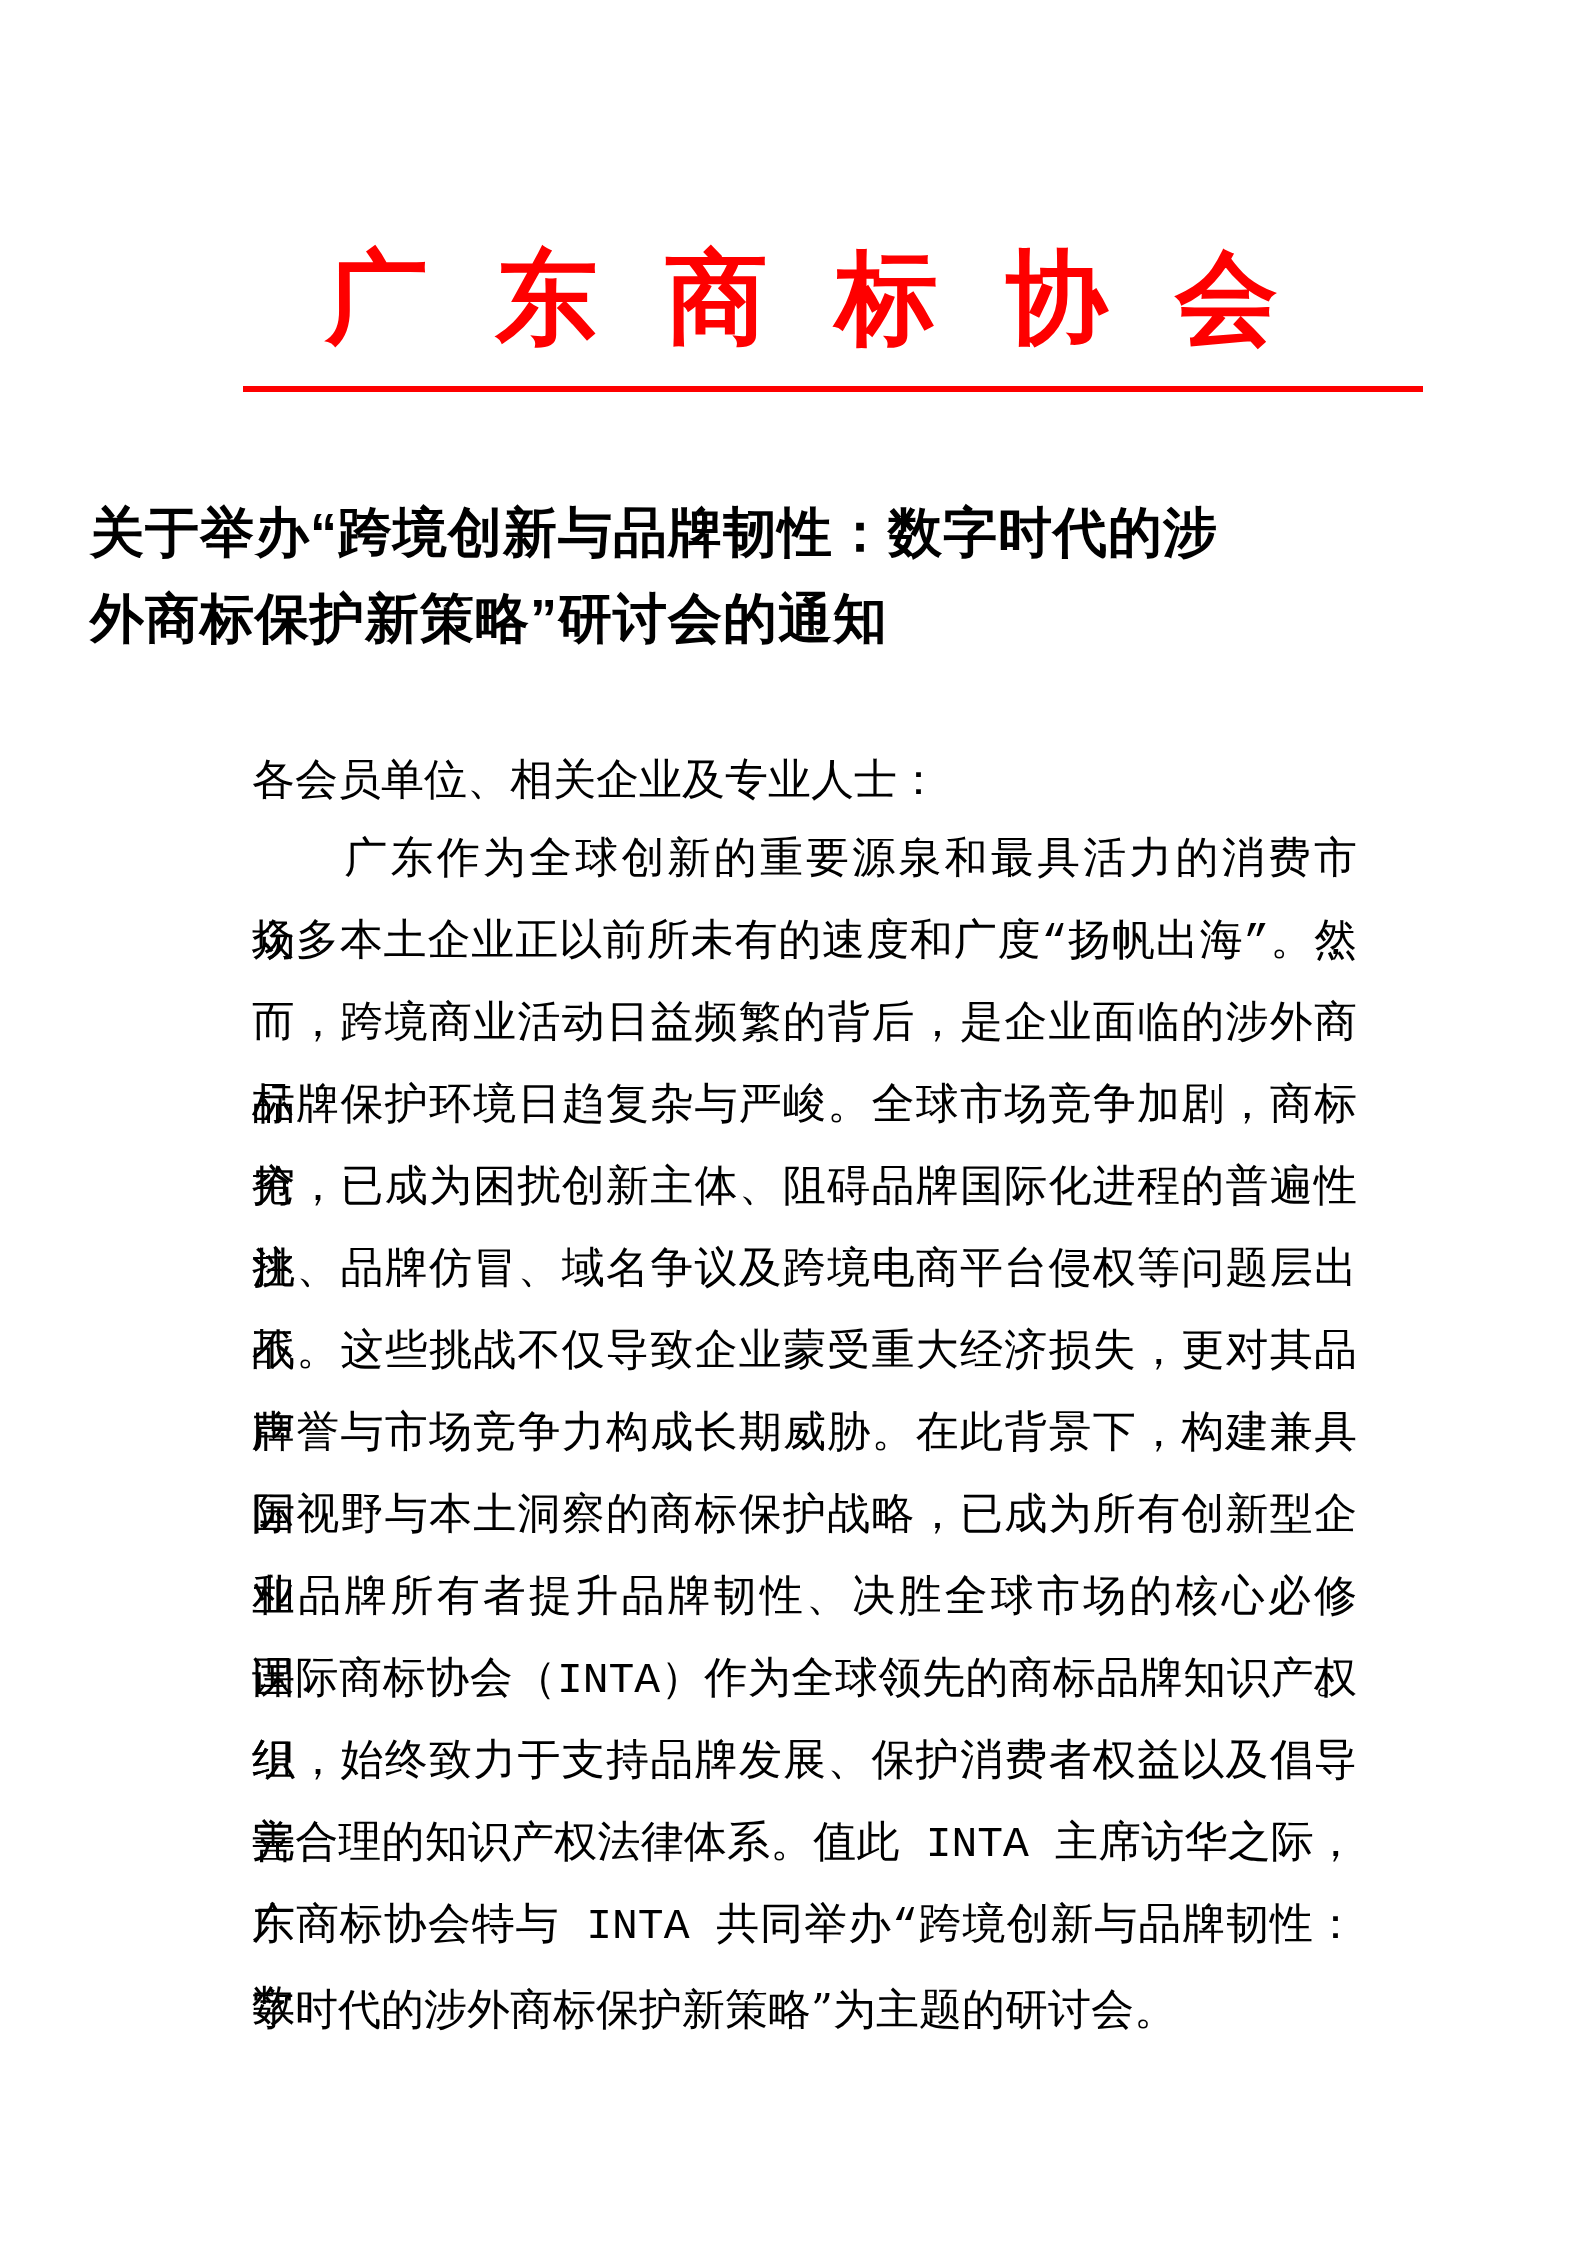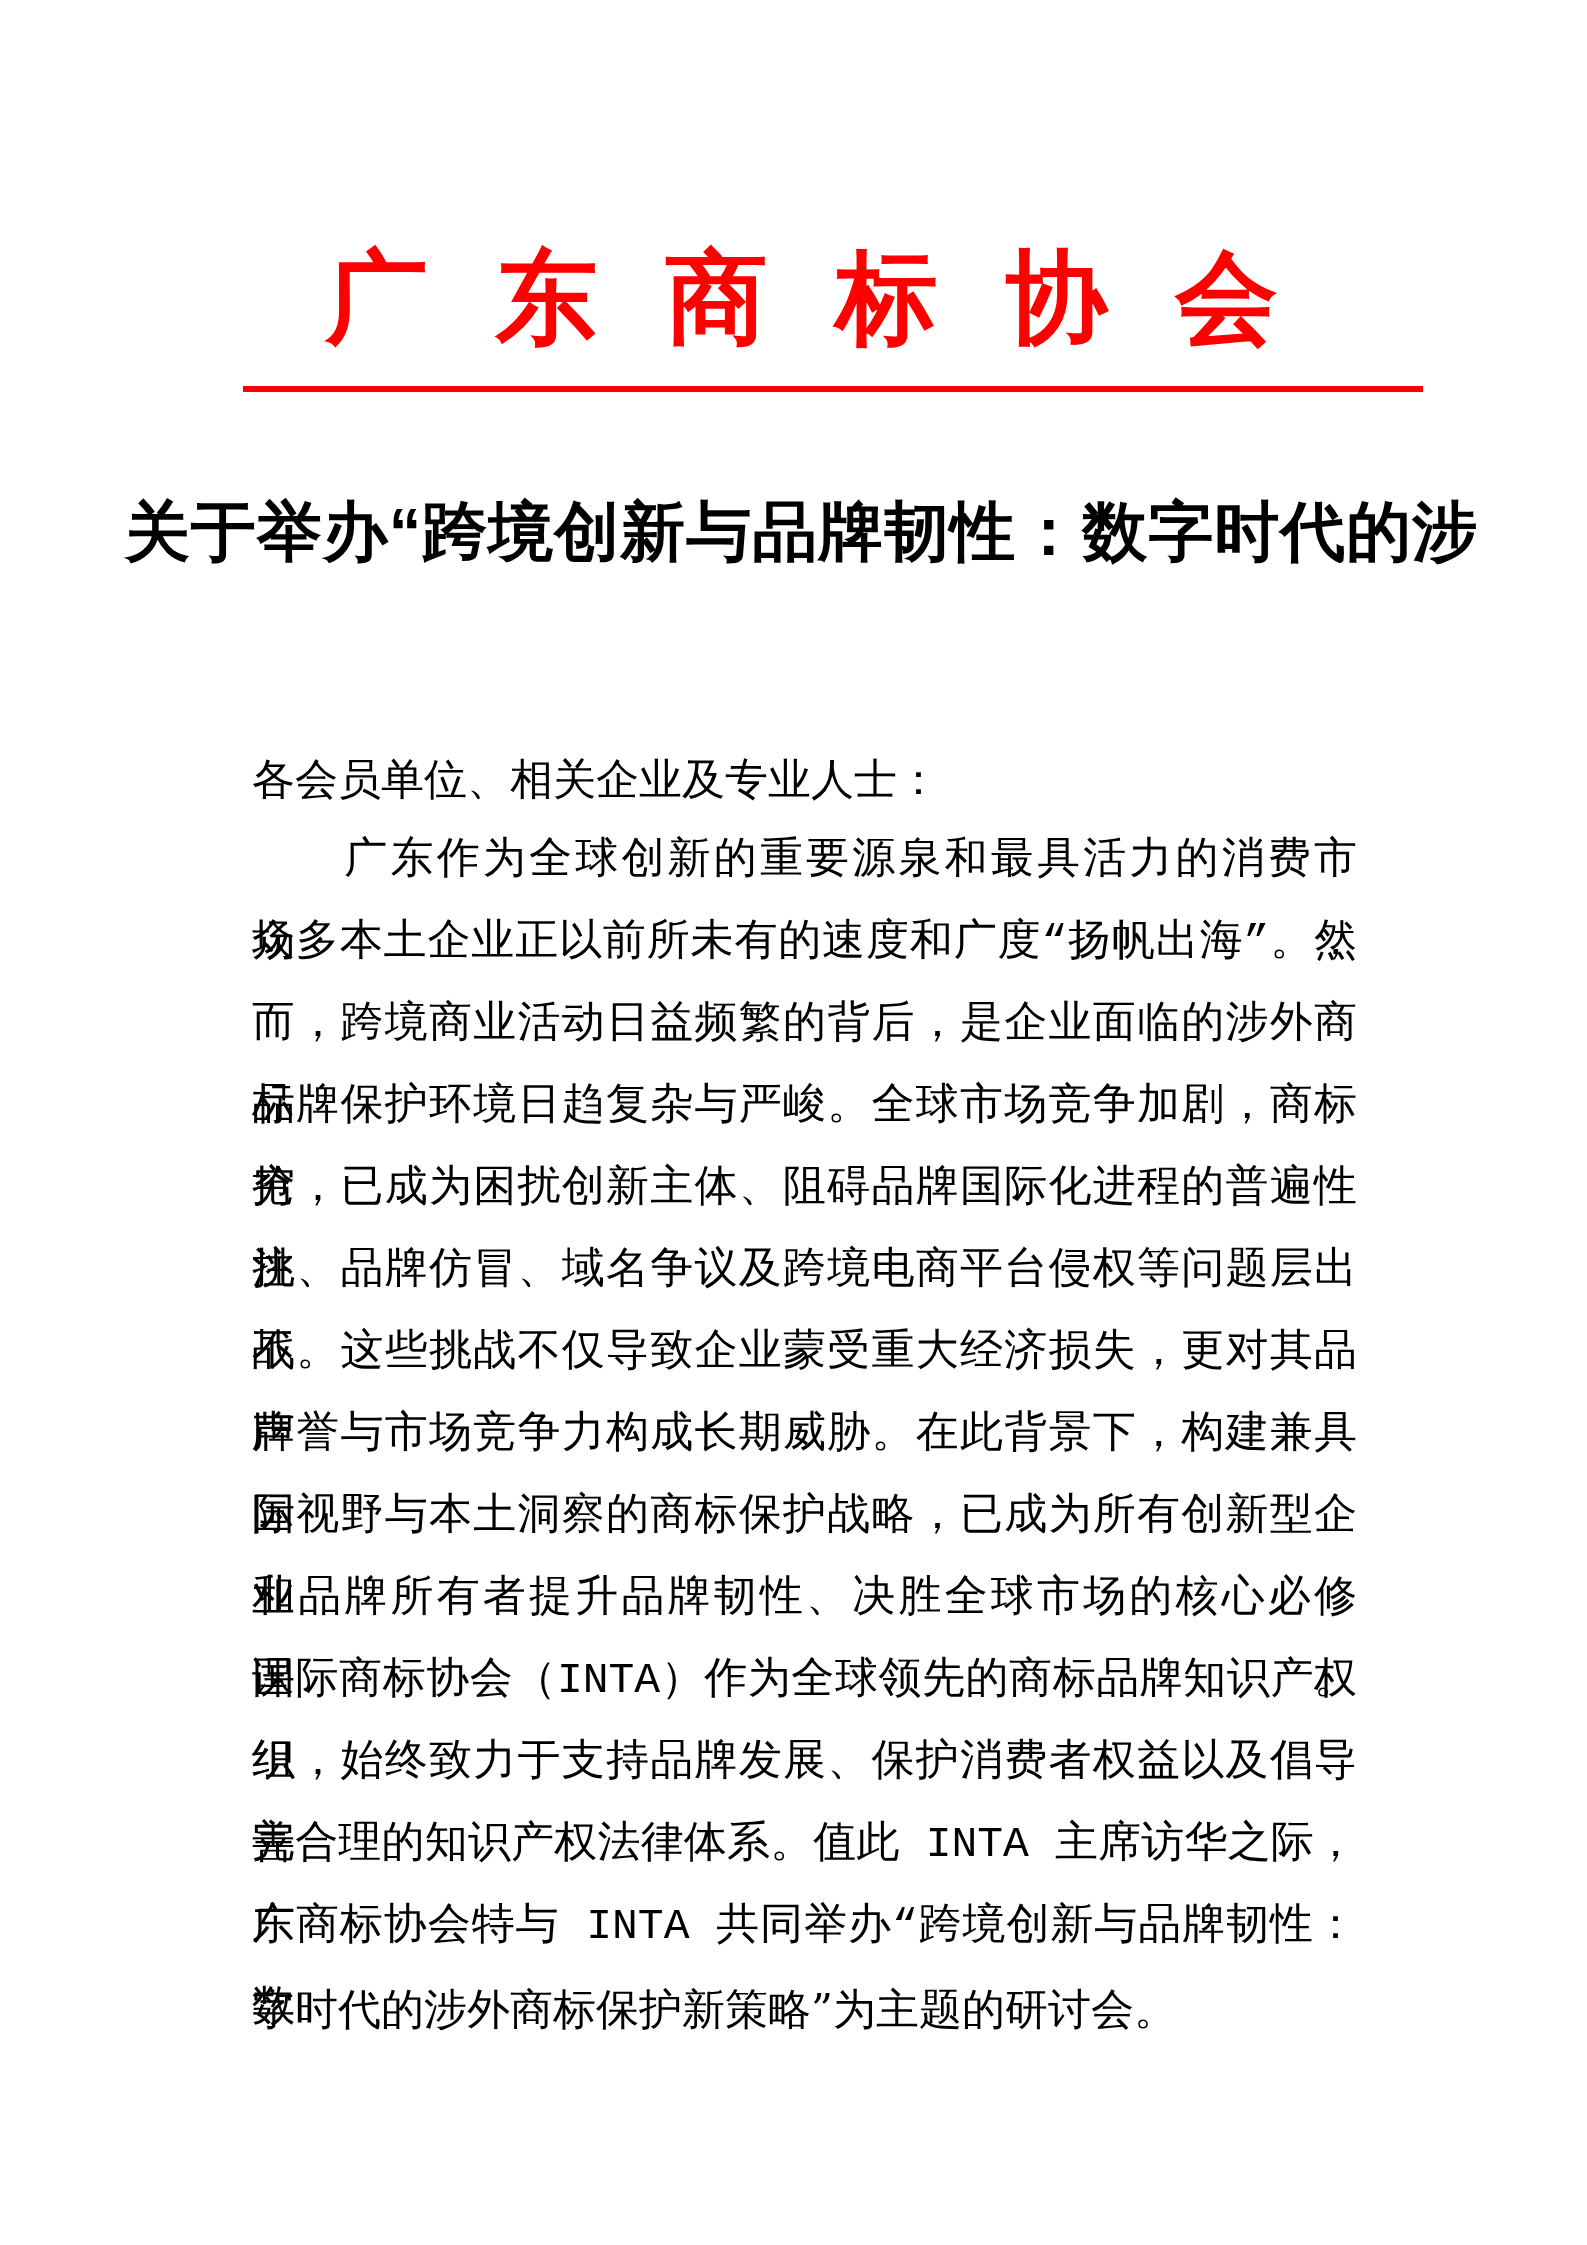--- a/index.html
+++ b/index.html
@@ -43,24 +43,23 @@
     height: 6px;
     background: #fe0000;
   }
   
   .doc-title {
     position: absolute;
     top: 489px;
     left: 90px;
     right: 90px;
     margin: 0;
-    text-align: center;
     font-family: "Liberation Sans", sans-serif;
     font-weight: bold;
-    font-size: 65px;
+    font-size: 54px;
     line-height: 86px;
     color: #000000;
     letter-spacing: 1px;
   }
   
   .doc-body {
     position: absolute;
     top: 738px;
     left: 252px;
     width: 1105px;
@@ -85,20 +84,21 @@
 <body>
 
 <div class="page">
 
   <div class="org-name">广东商标协会</div>
 
   <div class="divider"></div>
 
   <h1 class="doc-title">
     <div>关于举办“跨境创新与品牌韧性：数字时代的涉</div>
+    <div>外商标保护新策略”研讨会的通知</div>
   </h1>
 
   <div class="doc-body" id="body-lines">
       <div class="body-line">各会员单位、相关企业及专业人士：</div>
       <div class="body-line just">　　广东作为全球创新的重要源泉和最具活力的消费市场，</div>
       <div class="body-line just">众多本土企业正以前所未有的速度和广度“扬帆出海”。然</div>
       <div class="body-line just">而，跨境商业活动日益频繁的背后，是企业面临的涉外商标</div>
       <div class="body-line just">品牌保护环境日趋复杂与严峻。全球市场竞争加剧，商标抢</div>
       <div class="body-line just">穷，已成为困扰创新主体、阻碍品牌国际化进程的普遍性挑</div>
       <div class="body-line just">注、品牌仿冒、域名争议及跨境电商平台侵权等问题层出不</div>

